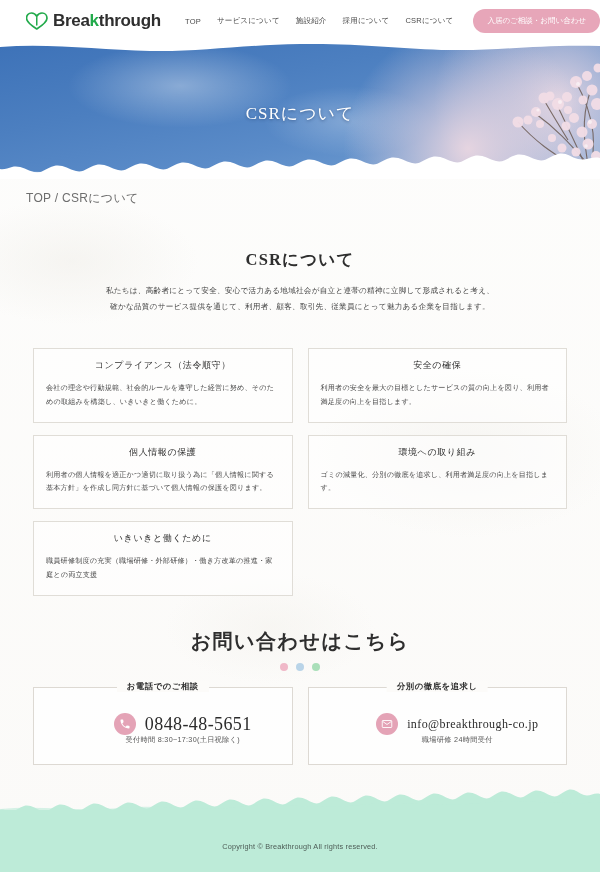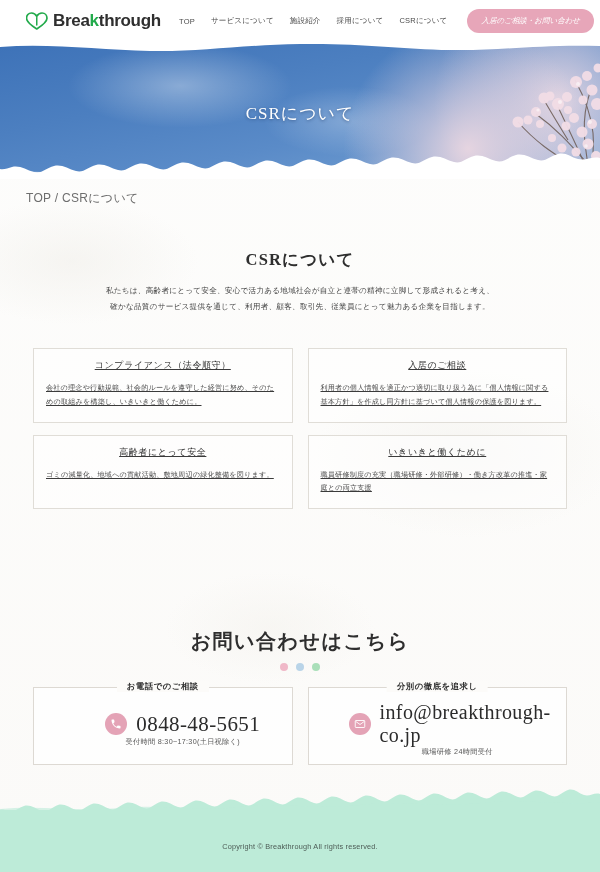--- a/index.html
+++ b/index.html
@@ -27,21 +27,21 @@
     overflow: hidden;
   }
 
   
   .header {
     position: relative;
     z-index: 40;
     height: 42px;
     display: flex;
     align-items: center;
-    padding: 0 6px 0 26px;
+    padding: 0 0 0 26px;
     background: #ffffff;
   }
   .logo { display: flex; align-items: center; gap: 5px; }
   .logo-heart { width: 22px; height: 20px; display: block; }
   .logo-text {
     font-size: 17px;
     font-weight: bold;
     letter-spacing: -0.3px;
     color: #2f2f2f;
   }
@@ -64,21 +64,20 @@
     margin-left: 4px;
     background: #e7a6b9;
     color: #ffffff;
     font-size: 7.5px;
     border-radius: 20px;
     padding: 7px 14px;
     white-space: nowrap;
     border: none;
     font-family: inherit;
     cursor: pointer;
-    font-style: italic;
   }
 
   
   .hero {
     position: relative;
     height: 137px;
     overflow: hidden;
   }
   .hero-img {
     position: absolute;
@@ -149,21 +148,20 @@
     display: grid;
     grid-template-columns: 1fr 1fr;
     column-gap: 15px;
     row-gap: 12px;
   }
   .card {
     border: 1px solid #e0ddd7;
     background: rgba(255,255,255,0.55);
     padding: 10px 12px 12px;
     min-height: 66px;
-    text-decoration: underline;
   }
   .card-title {
     text-align: center;
     font-family: "Liberation Serif", serif;
     font-size: 9px;
     color: #2f2f2f;
     letter-spacing: 0.6px;
     margin-bottom: 10px;
   }
   .card-body {
@@ -238,22 +236,22 @@
     display: flex;
     align-items: center;
     justify-content: center;
     flex: none;
   }
   .ccard-value {
     font-family: "Liberation Serif", serif;
     color: #2b2b2b;
     letter-spacing: 0.4px;
   }
-  .phone-value { font-size: 21px; }
-  .mail-value { font-size: 20px; }
+  .phone-value { font-size: 18px; }
+  .mail-value { font-size: 12px; }
   .ccard-note {
     font-size: 7.2px;
     color: #565656;
     letter-spacing: 0.3px;
   }
 
   
   .footer {
     position: absolute;
     left: 0; bottom: 0;
@@ -382,26 +380,30 @@
     <div>私たちは、高齢者にとって安全、安心で活力ある地域社会が自立と連帯の精神に立脚して形成されると考え、</div>
     <div>確かな品質のサービス提供を通じて、利用者、顧客、取引先、従業員にとって魅力ある企業を目指します。</div>
   </div>
 
   <div class="cards">
     <div class="card">
       <div class="card-title">コンプライアンス（法令順守）</div>
       <div class="card-body">会社の理念や行動規範、社会的ルールを遵守した経営に努め、そのための取組みを構築し、いきいきと働くために。</div>
     </div>
     <div class="card">
-      <div class="card-title">入居のご相談</div>
+      <div class="card-title">安全の確保</div>
+      <div class="card-body">利用者の安全を最大の目標としたサービスの質の向上を図り、利用者満足度の向上を目指します。</div>
+    </div>
+    <div class="card">
+      <div class="card-title">個人情報の保護</div>
       <div class="card-body">利用者の個人情報を適正かつ適切に取り扱う為に「個人情報に関する基本方針」を作成し同方針に基づいて個人情報の保護を図ります。</div>
     </div>
     <div class="card">
-      <div class="card-title">高齢者にとって安全</div>
-      <div class="card-body">ゴミの減量化、地域への貢献活動、敷地周辺の緑化整備を図ります。</div>
+      <div class="card-title">環境への取り組み</div>
+      <div class="card-body">ゴミの減量化、分別の徹底を追求し、利用者満足度の向上を目指します。</div>
     </div>
     <div class="card">
       <div class="card-title">いきいきと働くために</div>
       <div class="card-body">職員研修制度の充実（職場研修・外部研修）・働き方改革の推進・家庭との両立支援</div>
     </div>
   </div>
 
   <h2 class="contact-title">お問い合わせはこちら</h2>
   <div class="dots">
     <span class="dot" style="background:#f0b8c8"></span>

